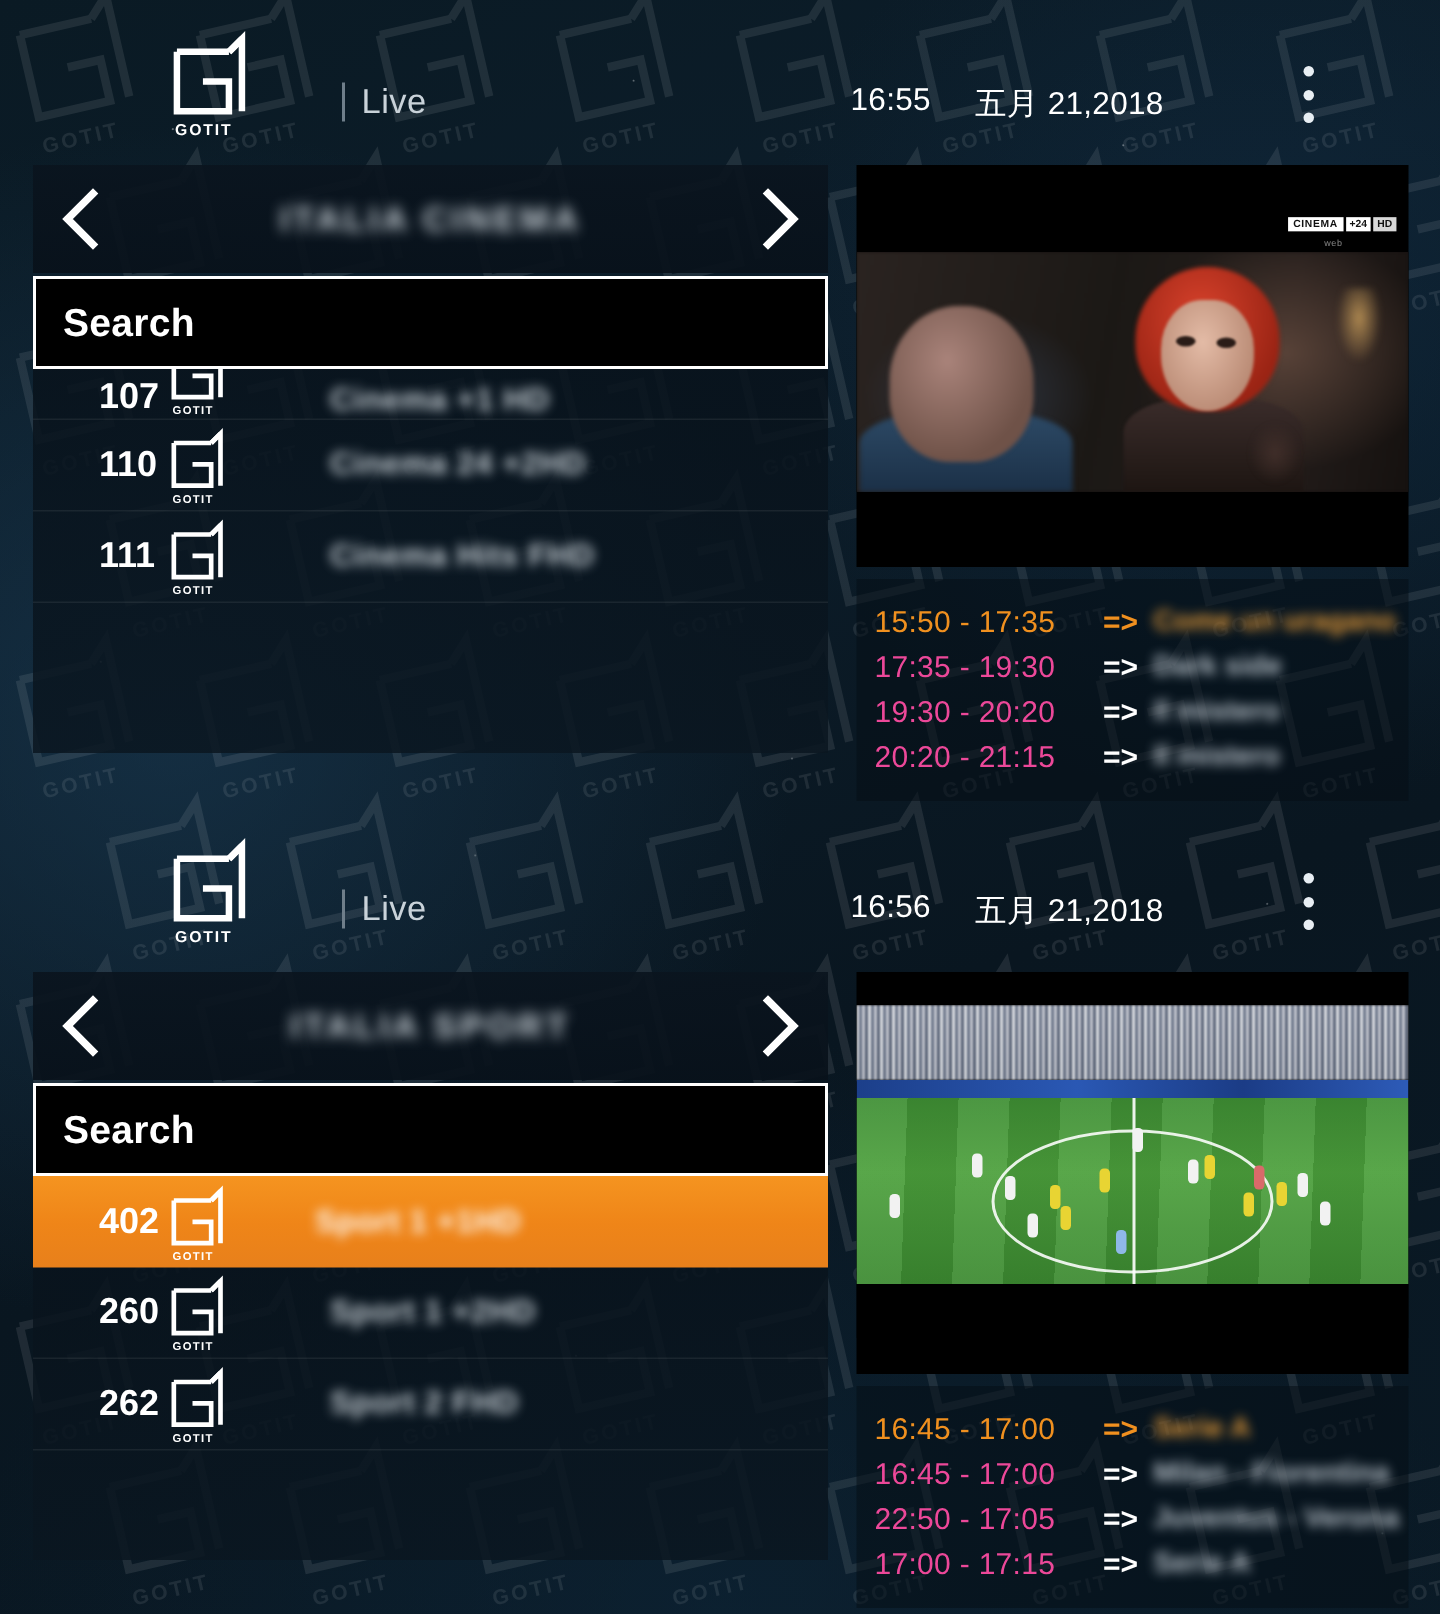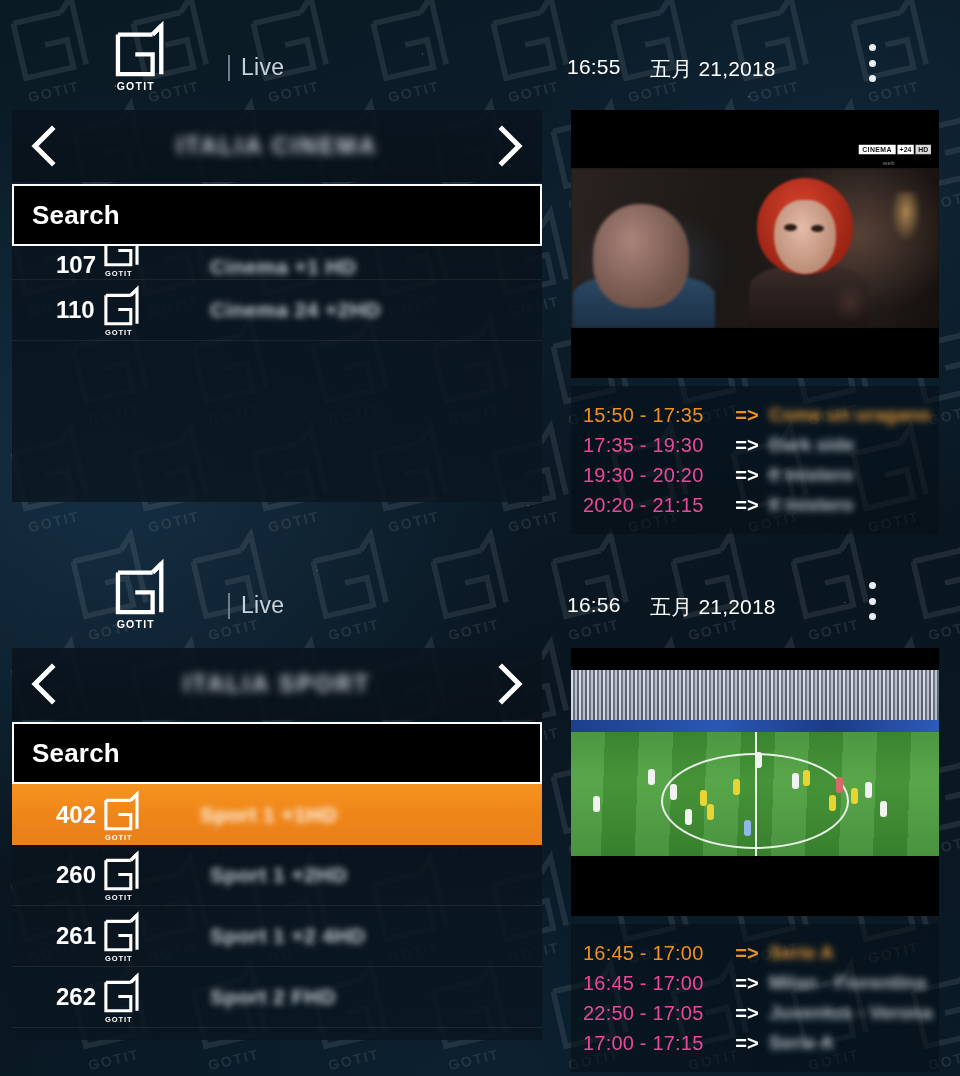--- a/index.html
+++ b/index.html
@@ -138,21 +138,21 @@
     display: block;
     width: 7px;
     height: 7px;
     border-radius: 50%;
     background: #e8eef3;
   }
 
   
   .left-col {
     position: absolute;
-    left: 12px;
+    left: 22px;
     top: 110px;
     width: 530px;
     bottom: 36px;
   }
 
   .category-bar {
     position: relative;
     height: 72px;
     background: linear-gradient(180deg, rgba(10,20,30,0.92), rgba(8,17,26,0.92));
     display: flex;
@@ -801,20 +801,30 @@
           </div>
           <div class="chan-row">
             <div class="chan-num">110</div>
             <div class="chan-logo">
               <svg viewBox="0 0 100 126">
                 <use href="#gotit-logo"></use>
               </svg>
             </div>
             <div class="play-ico hidden"></div>
             <div class="chan-name">Cinema 24 +2HD</div>
+          </div>
+          <div class="chan-row">
+            <div class="chan-num">111</div>
+            <div class="chan-logo">
+              <svg viewBox="0 0 100 126">
+                <use href="#gotit-logo"></use>
+              </svg>
+            </div>
+            <div class="play-ico hidden"></div>
+            <div class="chan-name">Cinema Hits FHD</div>
           </div>
         </div>
       </div>
       <div class="right-col">
         <div class="preview">
           <div class="still-cinema">
             <div class="sc-bg"></div>
             <div class="sc-man-body"></div>
             <div class="sc-man-head"></div>
             <div class="sc-woman-body"></div>
@@ -903,30 +913,20 @@
           </div>
           <div class="chan-row">
             <div class="chan-num">260</div>
             <div class="chan-logo">
               <svg viewBox="0 0 100 126">
                 <use href="#gotit-logo"></use>
               </svg>
             </div>
             <div class="play-ico hidden"></div>
             <div class="chan-name">Sport 1 +2HD</div>
-          </div>
-          <div class="chan-row">
-            <div class="chan-num">261</div>
-            <div class="chan-logo">
-              <svg viewBox="0 0 100 126">
-                <use href="#gotit-logo"></use>
-              </svg>
-            </div>
-            <div class="play-ico hidden"></div>
-            <div class="chan-name">Sport 1 +2 4HD</div>
           </div>
           <div class="chan-row">
             <div class="chan-num">262</div>
             <div class="chan-logo">
               <svg viewBox="0 0 100 126">
                 <use href="#gotit-logo"></use>
               </svg>
             </div>
             <div class="play-ico hidden"></div>
             <div class="chan-name">Sport 2 FHD</div>

